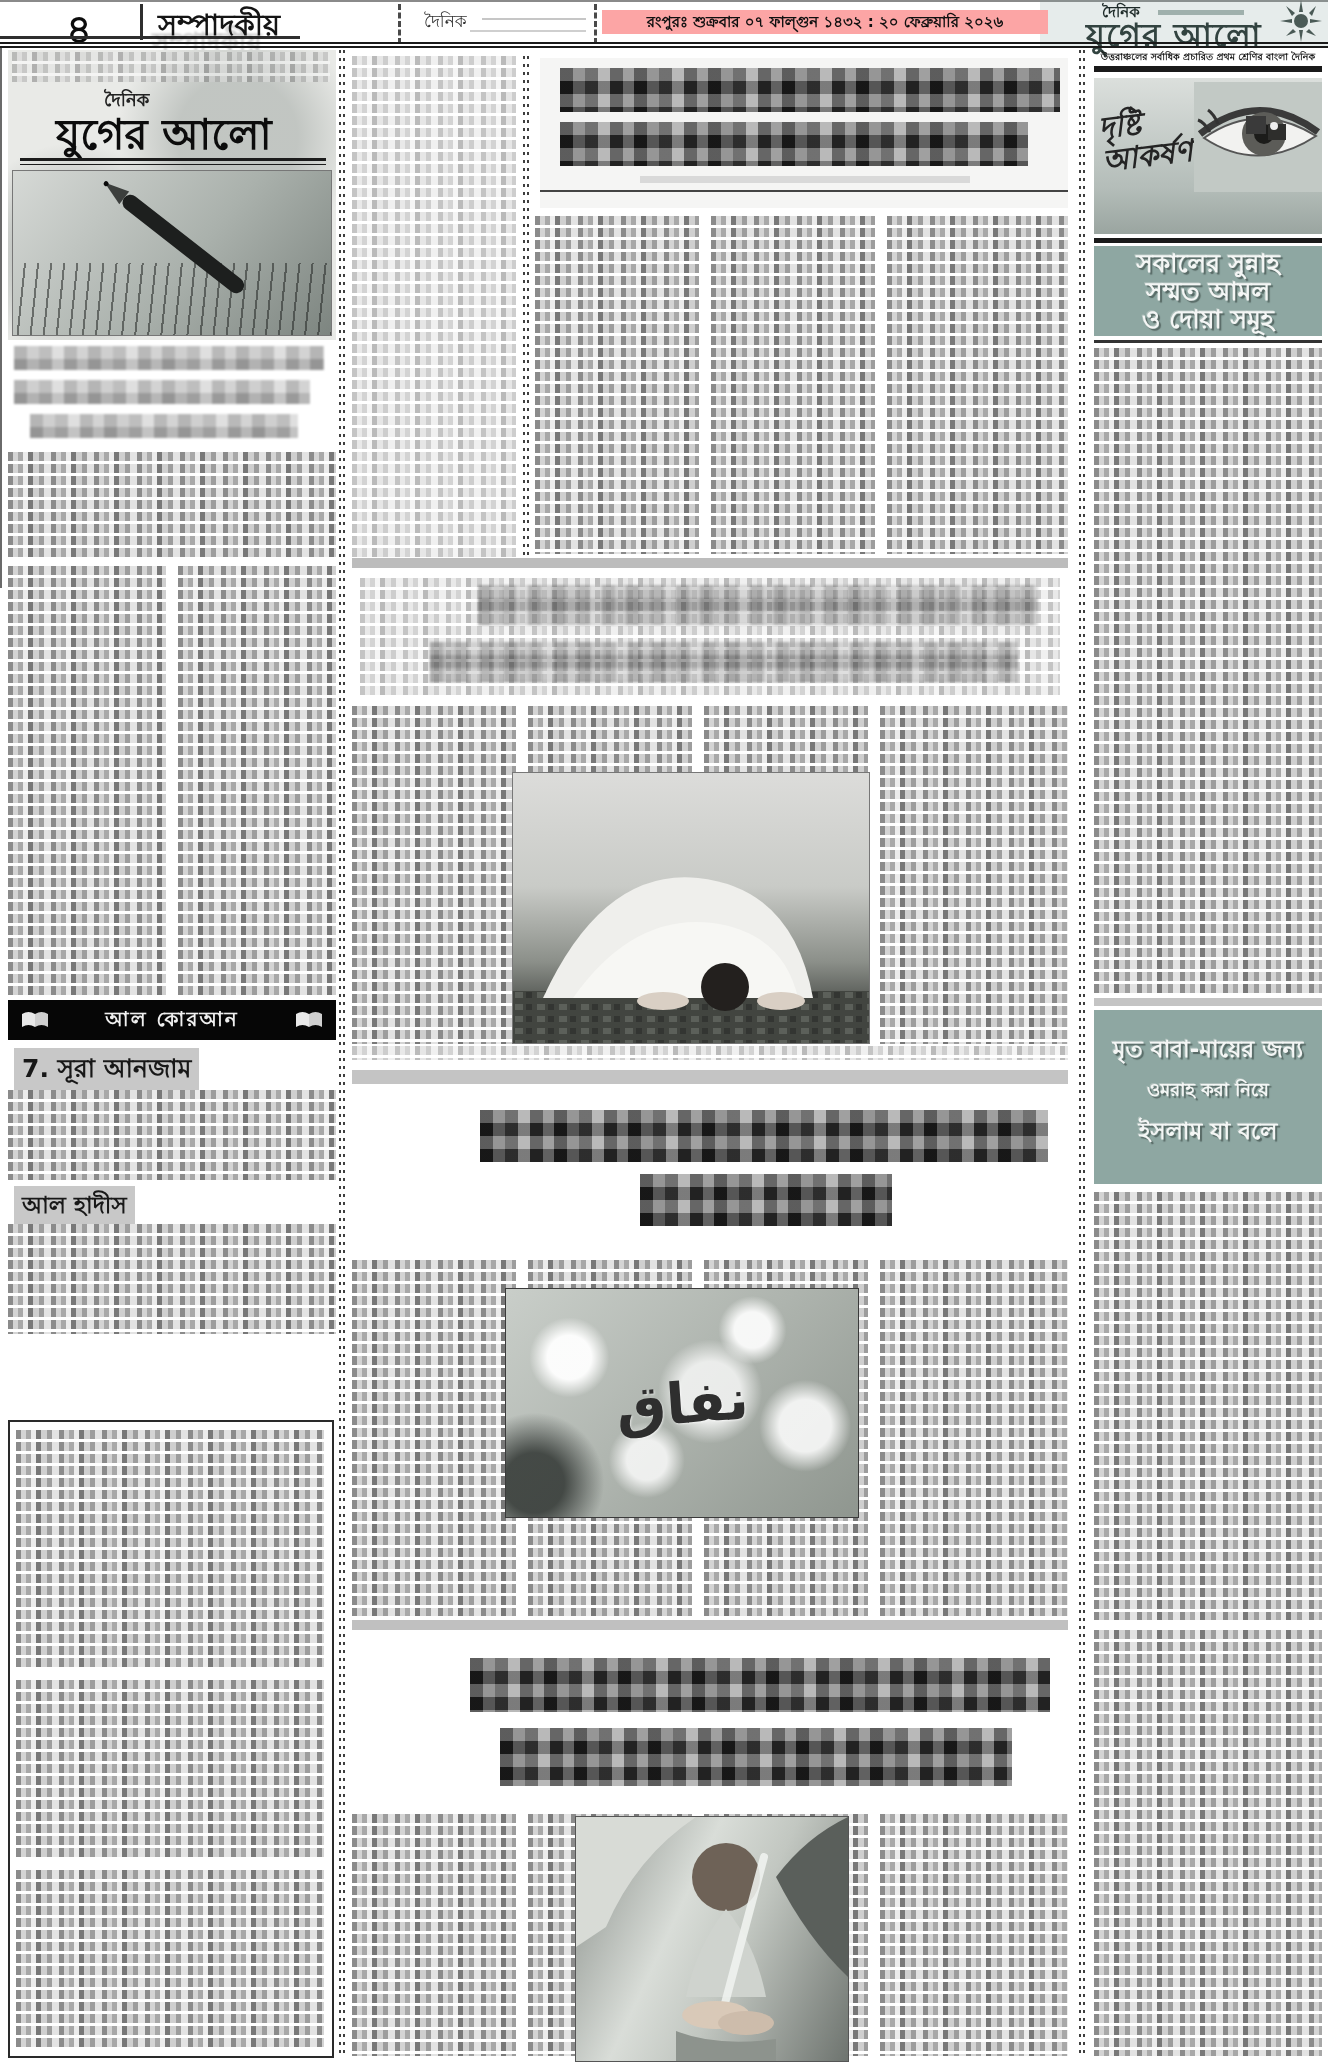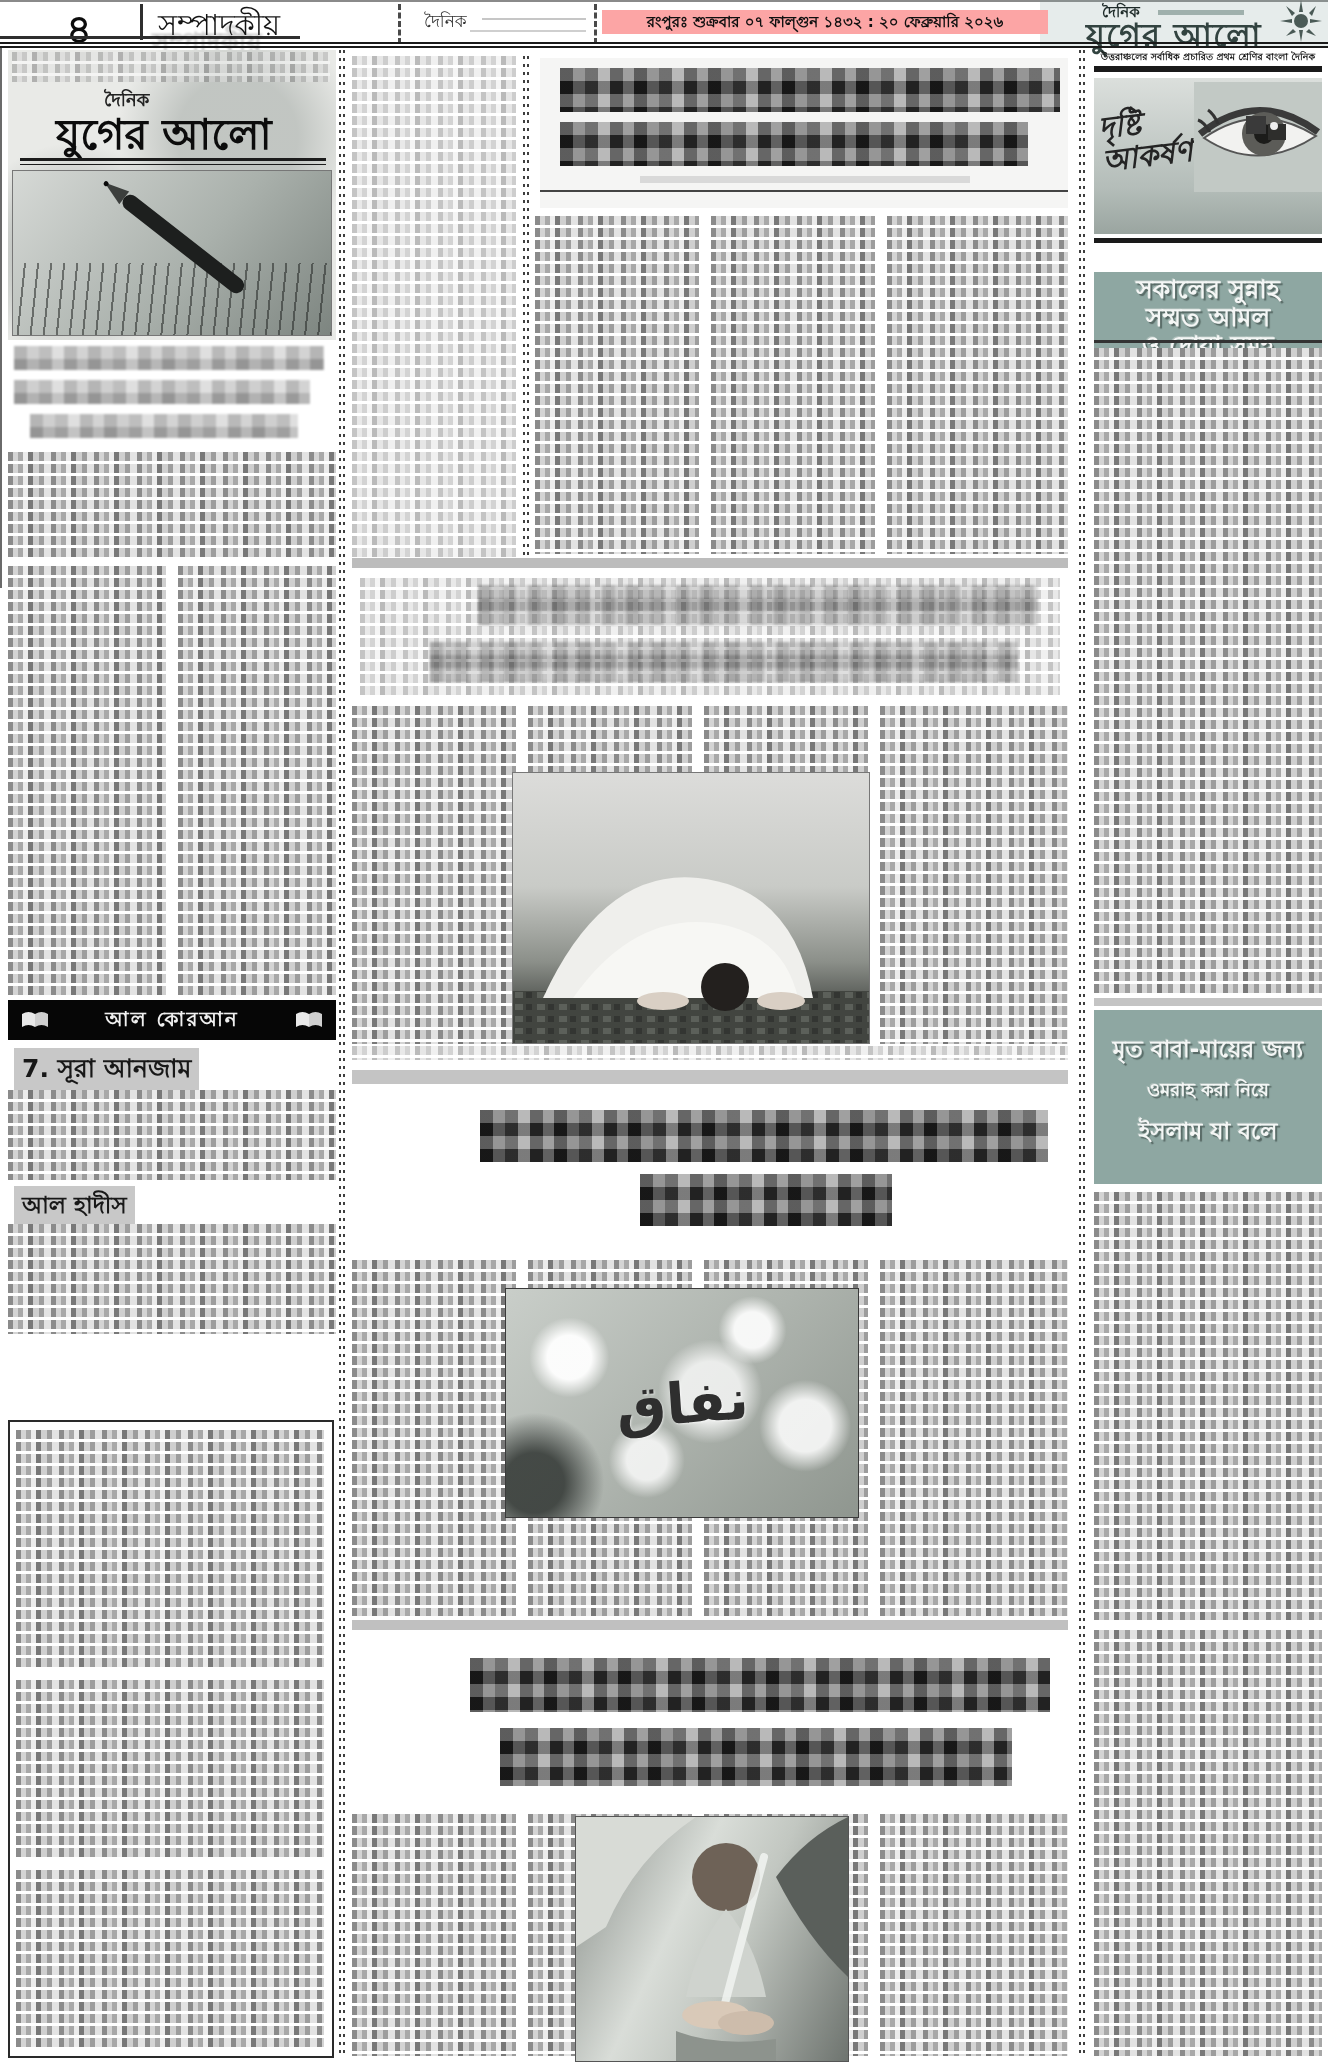--- a/index.html
+++ b/index.html
@@ -46,21 +46,21 @@
 <div class="page">
 
   <div class="abs" style="left:0;top:0;width:1328px;height:2px;background:#8a8a8a;"></div>
   <div class="abs" style="left:1040px;top:0;width:288px;height:46px;background:rgba(143,167,162,.22);"></div>
 
   <div class="abs" style="left:66px;top:-2px;font-size:40px;font-weight:bold;color:#0c0c0c;">৪</div>
   <div class="abs" style="left:0;top:36px;width:300px;height:3px;background:#2e2e2e;"></div>
   <div class="abs" style="left:140px;top:4px;width:3px;height:36px;background:#2f2f2f;"></div>
 
   <div class="abs" style="left:152px;top:22px;font-size:26px;font-weight:bold;color:rgba(0,0,0,.22);filter:blur(1px);">সম্পাদকীয়</div>
-  <div class="abs" style="left:158px;top:2px;font-size:29px;font-weight:normal;color:#141414;">সম্পাদকীয়</div>
+  <div class="abs" style="left:158px;top:2px;font-size:29px;font-weight:bold;color:#141414;">সম্পাদকীয়</div>
 
   <div class="abs" style="left:398px;top:4px;width:0;height:40px;border-left:3px dashed #4a4a4a;"></div>
   <div class="abs" style="left:424px;top:8px;font-size:17px;color:#333;">দৈনিক</div>
   <div class="abs" style="left:482px;top:18px;width:104px;height:2px;background:#c6c6c6;"></div>
   <div class="abs" style="left:470px;top:30px;width:116px;height:2px;background:#cfcfcf;"></div>
   <div class="abs" style="left:594px;top:4px;width:0;height:40px;border-left:3px dashed #4a4a4a;"></div>
 
   <div class="abs" style="left:602px;top:10px;width:446px;height:24px;background:#fca5a5;font-size:15px;font-weight:bold;color:#101010;text-align:center;line-height:24px;">রংপুরঃ শুক্রবার ০৭ ফাল্গুন ১৪৩২ : ২০ ফেব্রুয়ারি ২০২৬</div>
 
   <div class="abs" style="left:1102px;top:0px;font-size:15px;font-weight:bold;color:#1d2a28;">দৈনিক</div>
@@ -238,21 +238,21 @@
       <circle cx="70" cy="52" r="22" fill="#5c5c58"></circle>
       <circle cx="70" cy="52" r="10" fill="#1c1c1a"></circle>
       <rect x="52" y="34" width="20" height="18" fill="#3a3a3a"></rect>
       <rect x="74" y="42" width="18" height="16" fill="#2e2e2c"></rect>
       <circle cx="80" cy="44" r="4" fill="#efefef"></circle>
       <path d="M16,50 Q10,40 4,38 M24,42 Q20,32 14,28" stroke="#333" stroke-width="3" fill="none"></path>
     </svg>
   </div>
   <div class="abs rule" style="left:1094px;top:238px;width:228px;height:5px;"></div>
 
-  <div class="abs teal-box" style="left:1094px;top:246px;width:228px;height:90px;text-align:center;padding-top:4px;box-sizing:border-box;margin-top:26px;">
+  <div class="abs teal-box" style="left:1094px;top:246px;width:228px;height:90px;text-align:center;padding-top:4px;box-sizing:border-box;">
     <span class="emboss" style="display:block;font-size:25px;line-height:1.12;">সকালের সুন্নাহ</span>
     <span class="emboss" style="display:block;font-size:25px;line-height:1.12;">সম্মত আমল</span>
     <span class="emboss" style="display:block;font-size:25px;line-height:1.12;">ও দোয়া সমূহ</span>
   </div>
   <div class="abs" style="left:1094px;top:340px;width:228px;height:3px;background:#333;"></div>
 
   <div class="abs px" style="left:1094px;top:348px;width:228px;height:646px;"></div>
 
   <div class="abs divider" style="left:1094px;top:998px;width:228px;height:8px;background:#c4c4c4;"></div>
 

